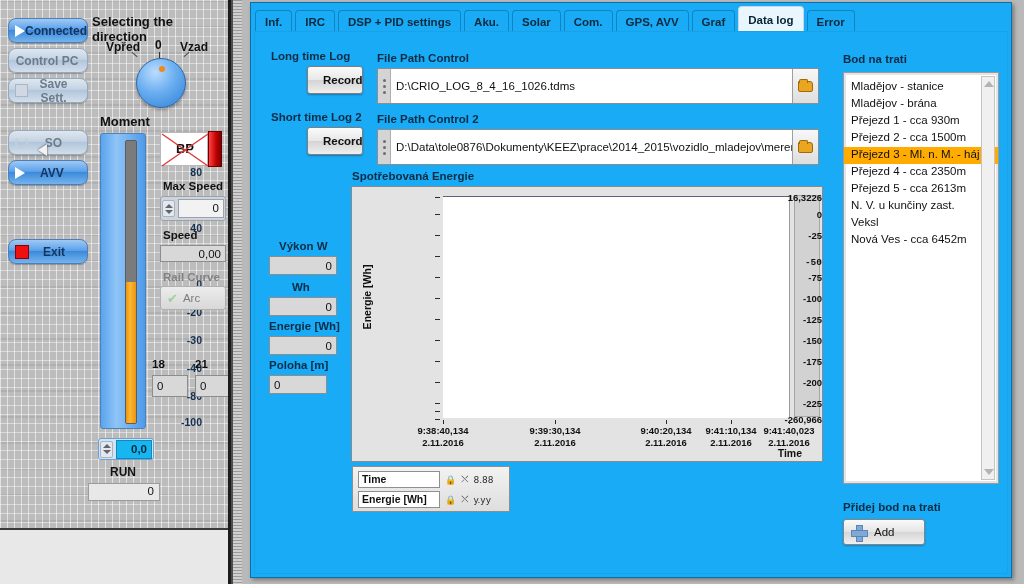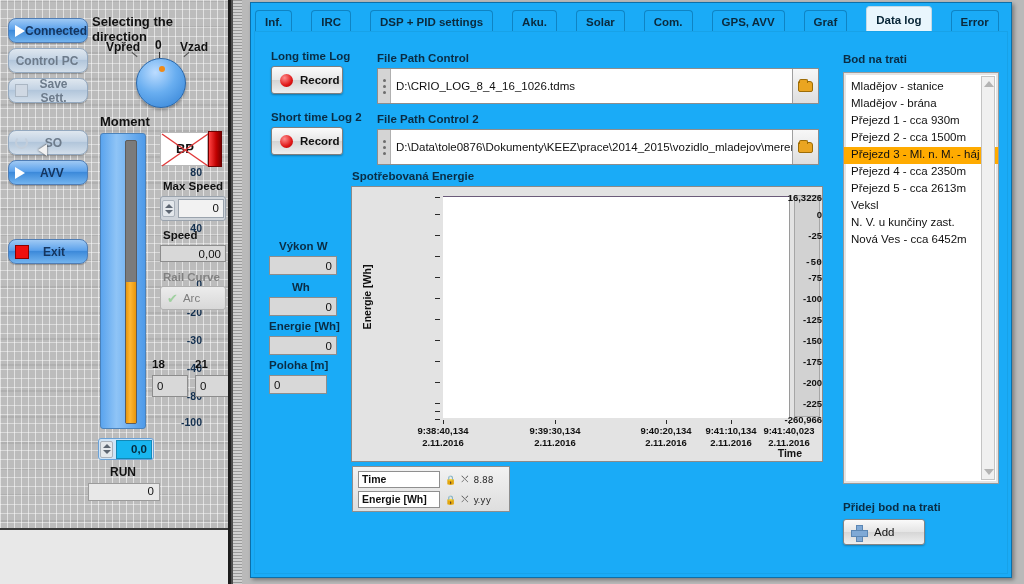--- a/index.html
+++ b/index.html
@@ -120,43 +120,43 @@
 
   
   #app-window {
     position:absolute; left:250px; top:2px; width:762px; height:576px;
     background:#1aabf7;
     border:1px solid #0d6fa8;
     box-shadow:2px 2px 4px rgba(0,0,0,.35);
   }
   #tabbar { position:absolute; left:4px; top:3px; height:27px; display:flex; align-items:flex-end; }
   .tab {
-    height:23px; margin-right:19px; padding:0 9px;
+    height:23px; margin-right:3px; padding:0 9px;
     background:#1aabf7; border:1px solid #0f84c4;
     border-bottom:none; border-radius:4px 4px 0 0;
     font-size:11.5px; font-weight:bold; color:#0b2a3d;
     display:flex; align-items:center; white-space:nowrap;
   }
   .tab.active {
     height:27px; background:#e9f6fd; color:#062435;
     border-color:#c3d9e5;
   }
   #tab-page {
     position:absolute; left:3px; top:28px; right:3px; bottom:3px;
     background:#1aabf7; border:1px solid #18a2e8;
   }
 
   .blue-lbl { position:absolute; font-size:11.5px; font-weight:bold; color:#0a2c44; }
 
   .rec-btn {
-    position:absolute; width:72px; height:28px; border-radius:3px;
+    position:absolute; width:56px; height:28px; border-radius:3px;
     background:linear-gradient(to bottom,#fbfbfb,#e7e7e7 50%,#d4d4d4 51%,#efefef);
     border:1px solid #7f7f7f; box-shadow:0 1px 2px rgba(0,0,0,.3);
     display:flex; align-items:center; padding-left:8px; gap:7px;
-    font-size:11.5px; font-weight:bold; color:#111;
+    font-size:11.5px; font-weight:bold; color:#111;margin-left:36px;
   }
   .rec-dot { width:13px; height:13px; border-radius:50%;
              background:radial-gradient(circle at 35% 30%, #ff8c8c, #e01717 60%, #a50000); }
 
   .path-ctl {
     position:absolute; height:36px; background:#f6f6f6;
     border:1px solid #8d8d8d; display:flex; align-items:stretch;
   }
   .path-grip { width:13px; background:#d4d4d4; border-right:1px solid #b0b0b0;
                display:flex; flex-direction:column; justify-content:center; align-items:center; gap:3px; }
@@ -508,22 +508,22 @@
 
     <div class="blue-lbl" style="left:588px;top:21px;">Bod na trati</div>
     <div id="listbox">
       <div class="li">Mladějov - stanice</div>
       <div class="li">Mladějov - brána</div>
       <div class="li">Přejezd 1  - cca 930m</div>
       <div class="li">Přejezd 2 - cca 1500m</div>
       <div class="li sel">Přejezd 3 - Ml. n. M. - háj</div>
       <div class="li">Přejezd 4 -  cca 2350m</div>
       <div class="li">Přejezd 5 - cca 2613m</div>
+      <div class="li">N. V. u kunčiny zast.</div>
       <div class="li">Veksl</div>
-      <div class="li">N. V. u kunčiny zast.</div>
       <div class="li">Nová Ves - cca 6452m</div>
       <div id="list-scroll">
         <span class="sc-ar sc-up"></span>
         <span class="sc-ar sc-dn"></span>
       </div>
     </div>
 
     <div class="blue-lbl" style="left:588px;top:469px;">Přidej bod na trati</div>
     <div id="add-btn">
       <span class="plus"></span>

